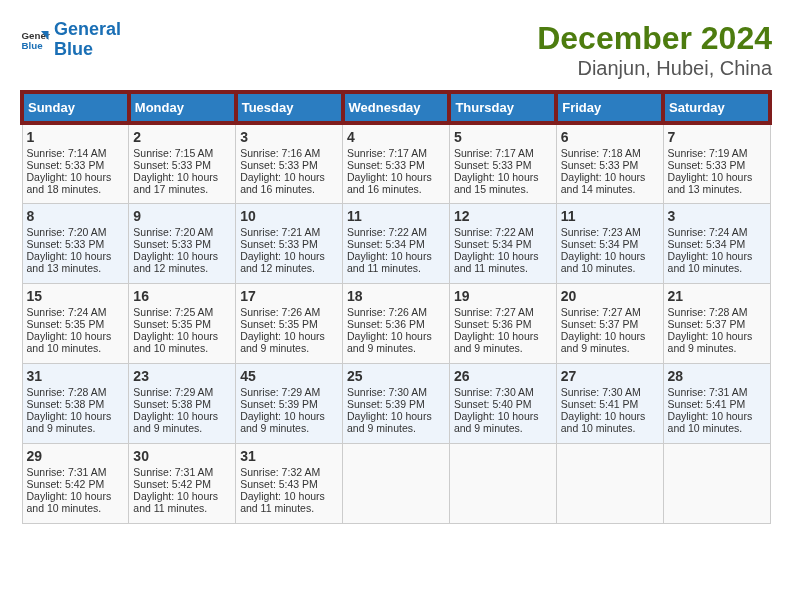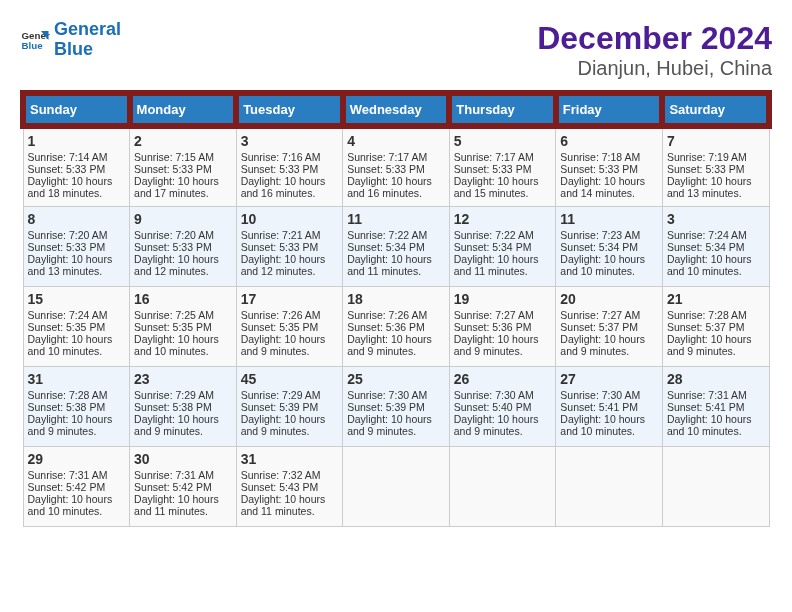--- a/index.html
+++ b/index.html
@@ -33,39 +33,39 @@
     .logo-icon {
       width: 30px;
       height: 30px;
     }
     .title-area {
       text-align: right;
     }
     .calendar-title {
       font-size: 32px;
       font-weight: bold;
-      color: #4c1d95;
+      color: #4d7c0f;
     }
     .calendar-subtitle {
       font-size: 20px;
       color: #555;
     }
     table {
       width: 100%;
       border-collapse: collapse;
       font-size: 11px;
     }
     thead tr th {
       background-color: #2b7dc1;
       color: #fff;
       padding: 6px 4px;
       text-align: left;
       font-size: 13px;
       font-weight: bold;
-      border: 6px solid #7f1d1d;
+      border: 4px solid #7f1d1d;
       margin-top: 24px;
     }
     tbody tr td {
       border: 1px solid #ccc;
       vertical-align: top;
       padding: 4px;
       height: 80px;
       width: 14.28%;
       color: #333;
       font-size: 10.5px;

